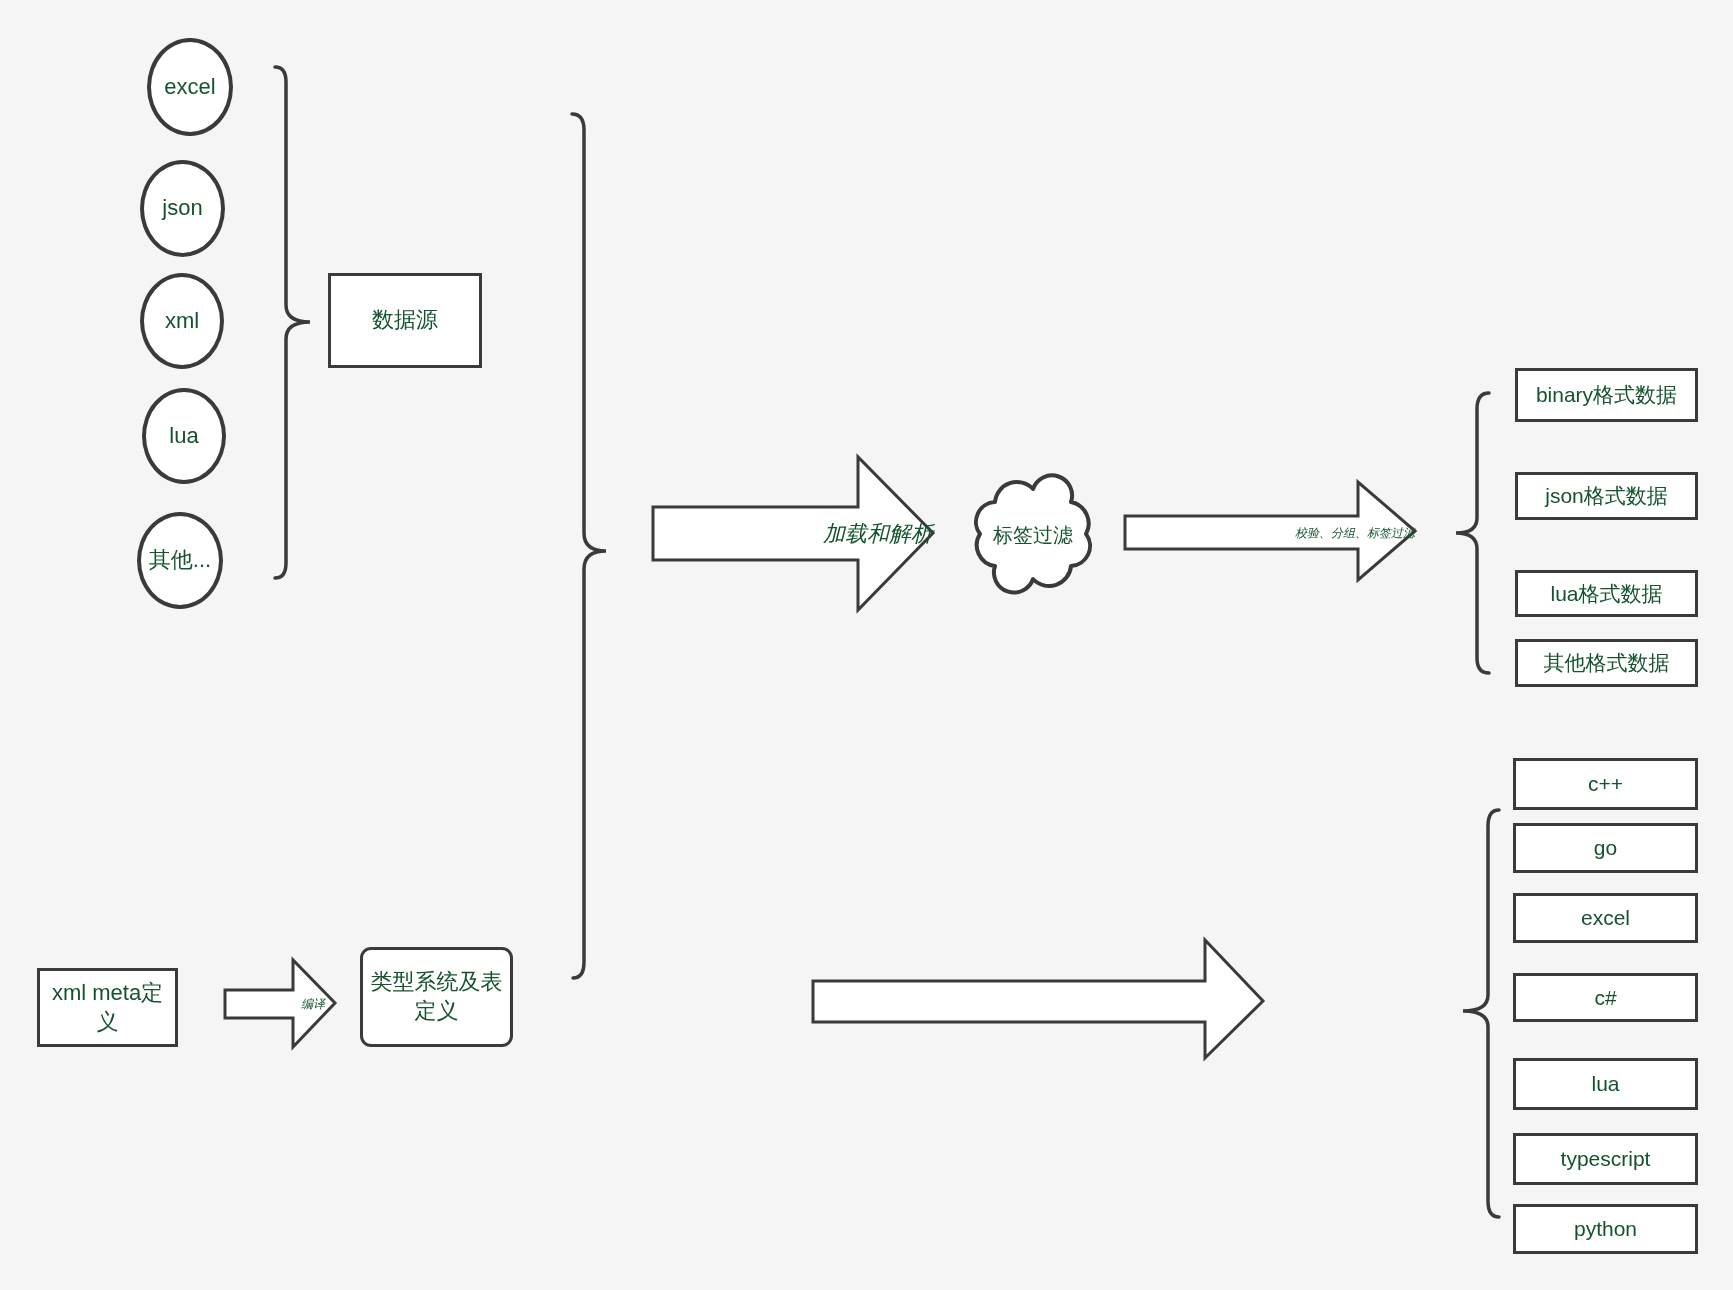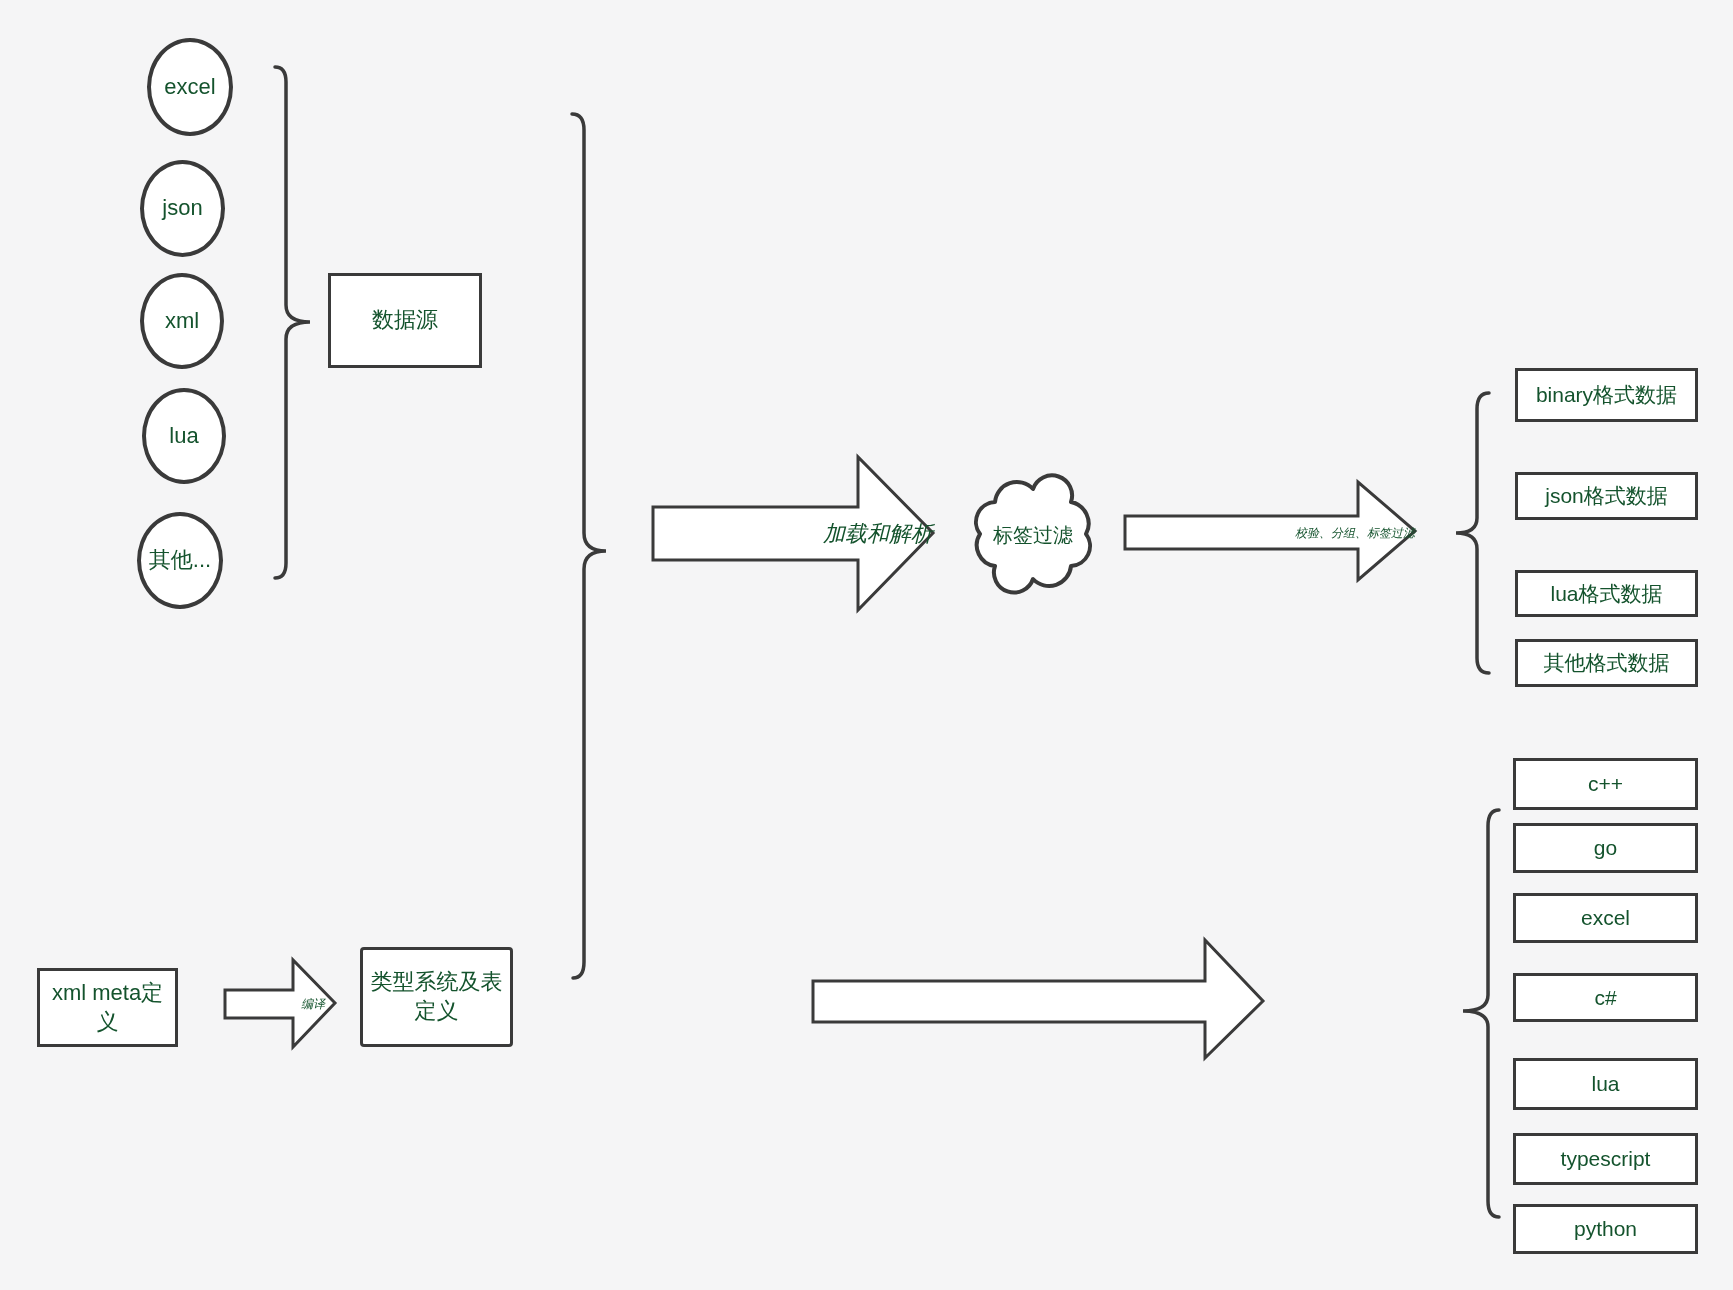--- a/index.html
+++ b/index.html
@@ -11,21 +11,21 @@
   .brace{fill:none;stroke:#3a3a3a;stroke-width:3.5;stroke-linecap:round;}
   .blockarrow{fill:#ffffff;stroke:#3a3a3a;stroke-width:3;stroke-linejoin:miter;}
   .cloud{fill:#ffffff;stroke:#3a3a3a;stroke-width:4;stroke-linejoin:round;}
   .node{
     position:absolute;display:flex;align-items:center;justify-content:center;
     text-align:center;background:#ffffff;border:3px solid #3a3a3a;box-sizing:border-box;
     line-height:1.3;
   }
   .ellipse{border-radius:50%;border-width:4px;font-size:22px;}
   .box{font-size:21px;padding:2px 4px;}
-  .rounded{border-radius:4px;}
+  .rounded{border-radius:11px;}
   .arrow-label{
     position:absolute;display:flex;align-items:center;justify-content:flex-end;
     text-align:center;background:transparent;border:none;font-size:22px;white-space:nowrap;font-style:italic;
   }
   .arrow-label.small{font-size:12px;}
   .cloud-label{position:absolute;display:flex;align-items:center;justify-content:center;font-size:20px;white-space:nowrap;}
 </style>
 </head>
 <body>
 

